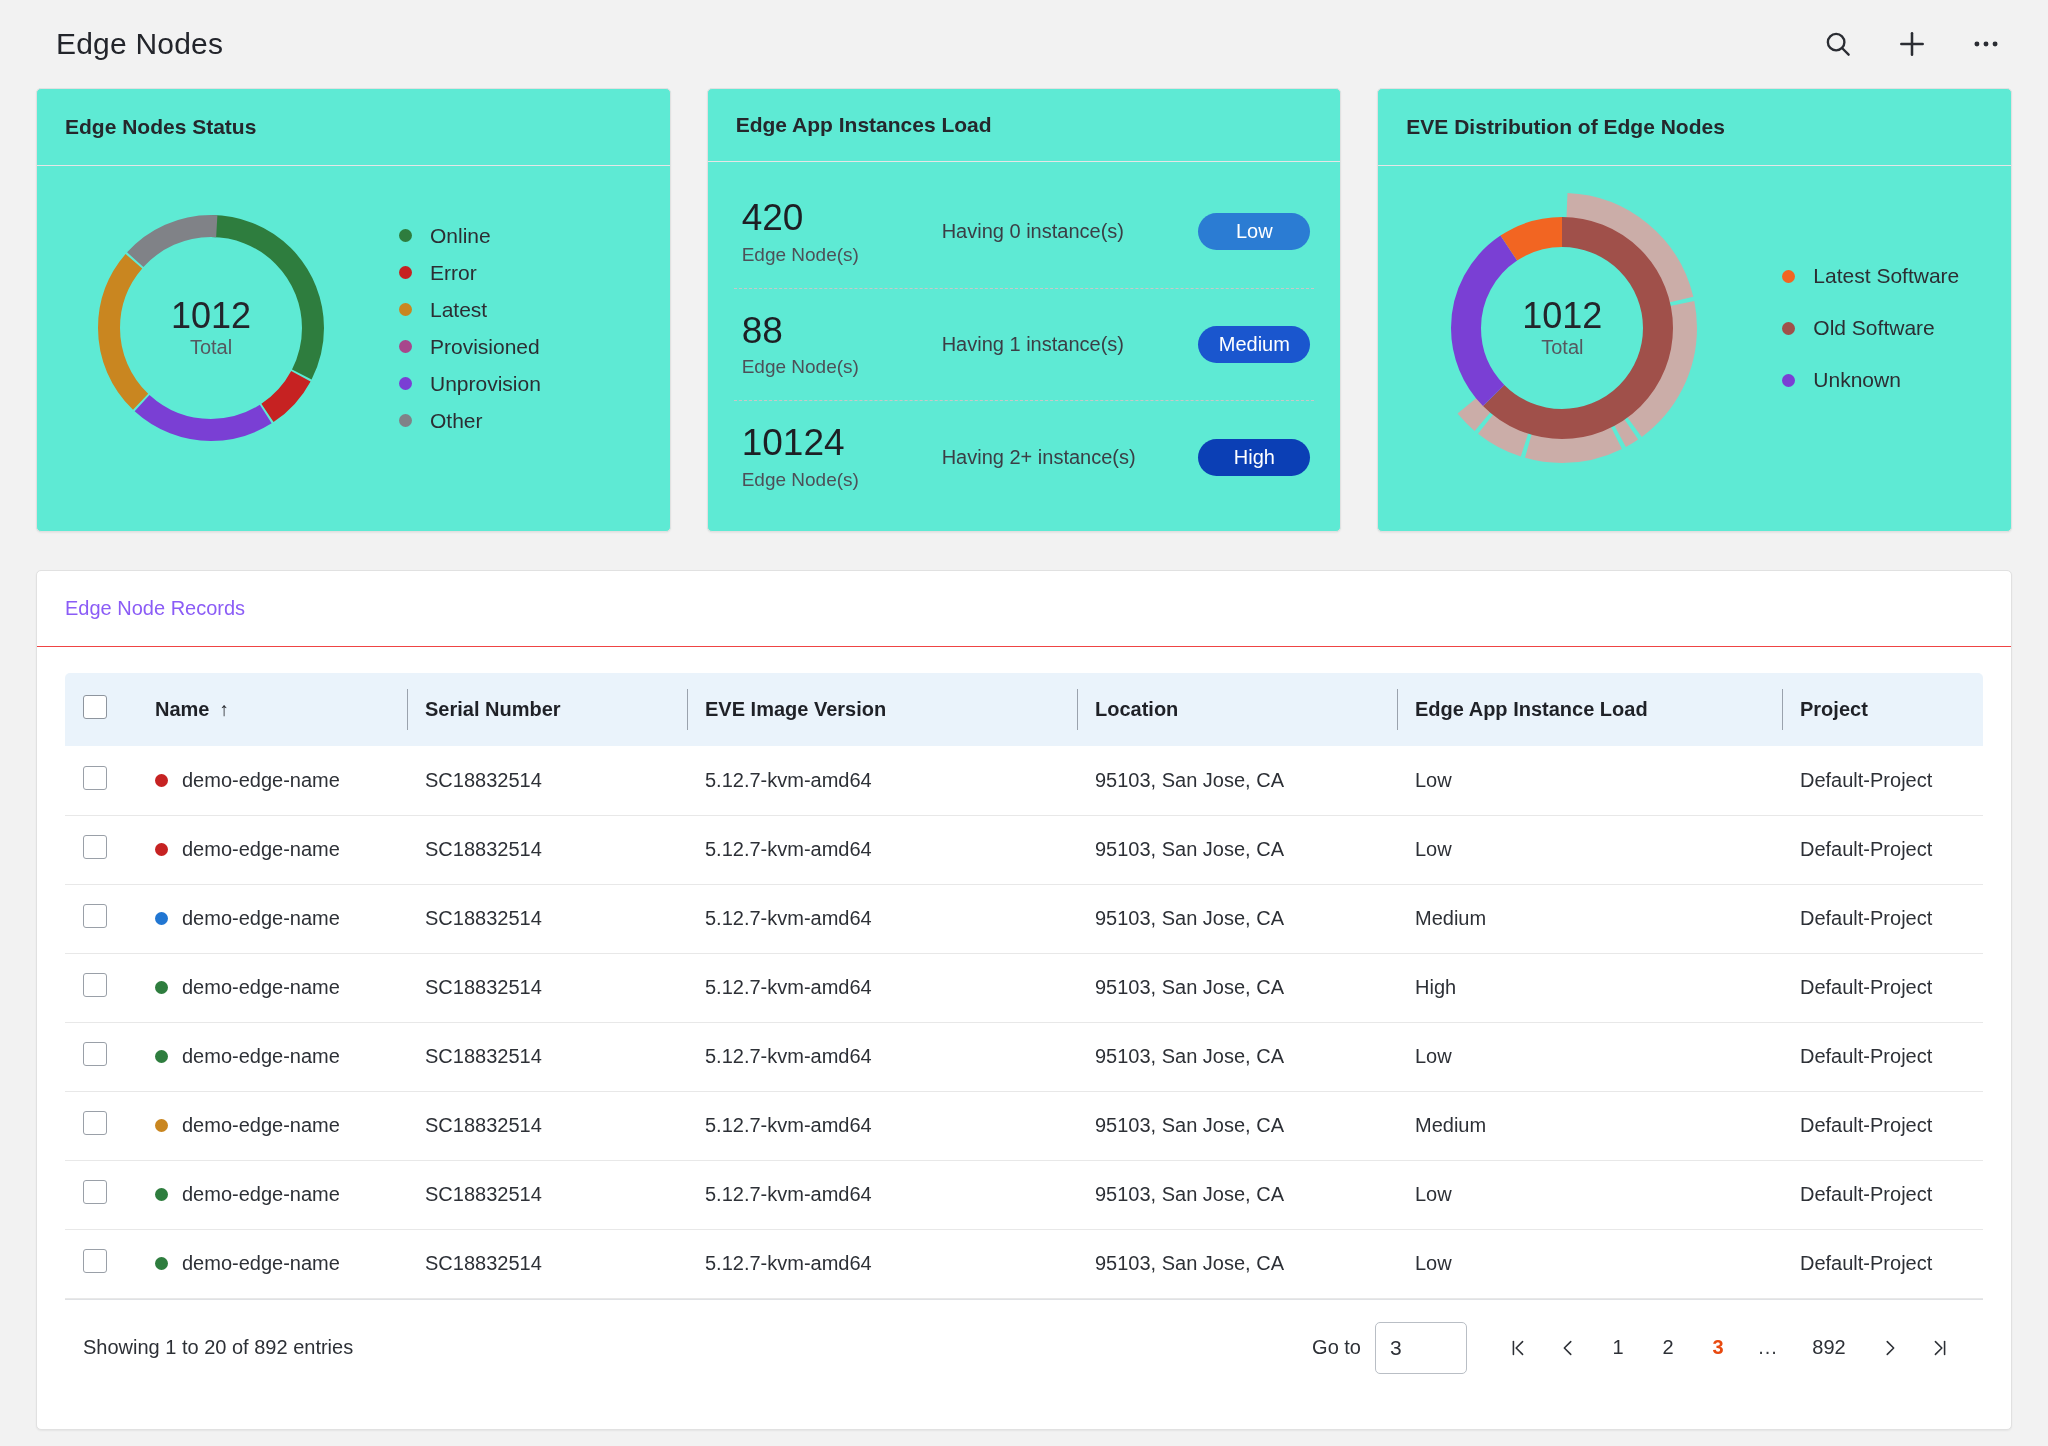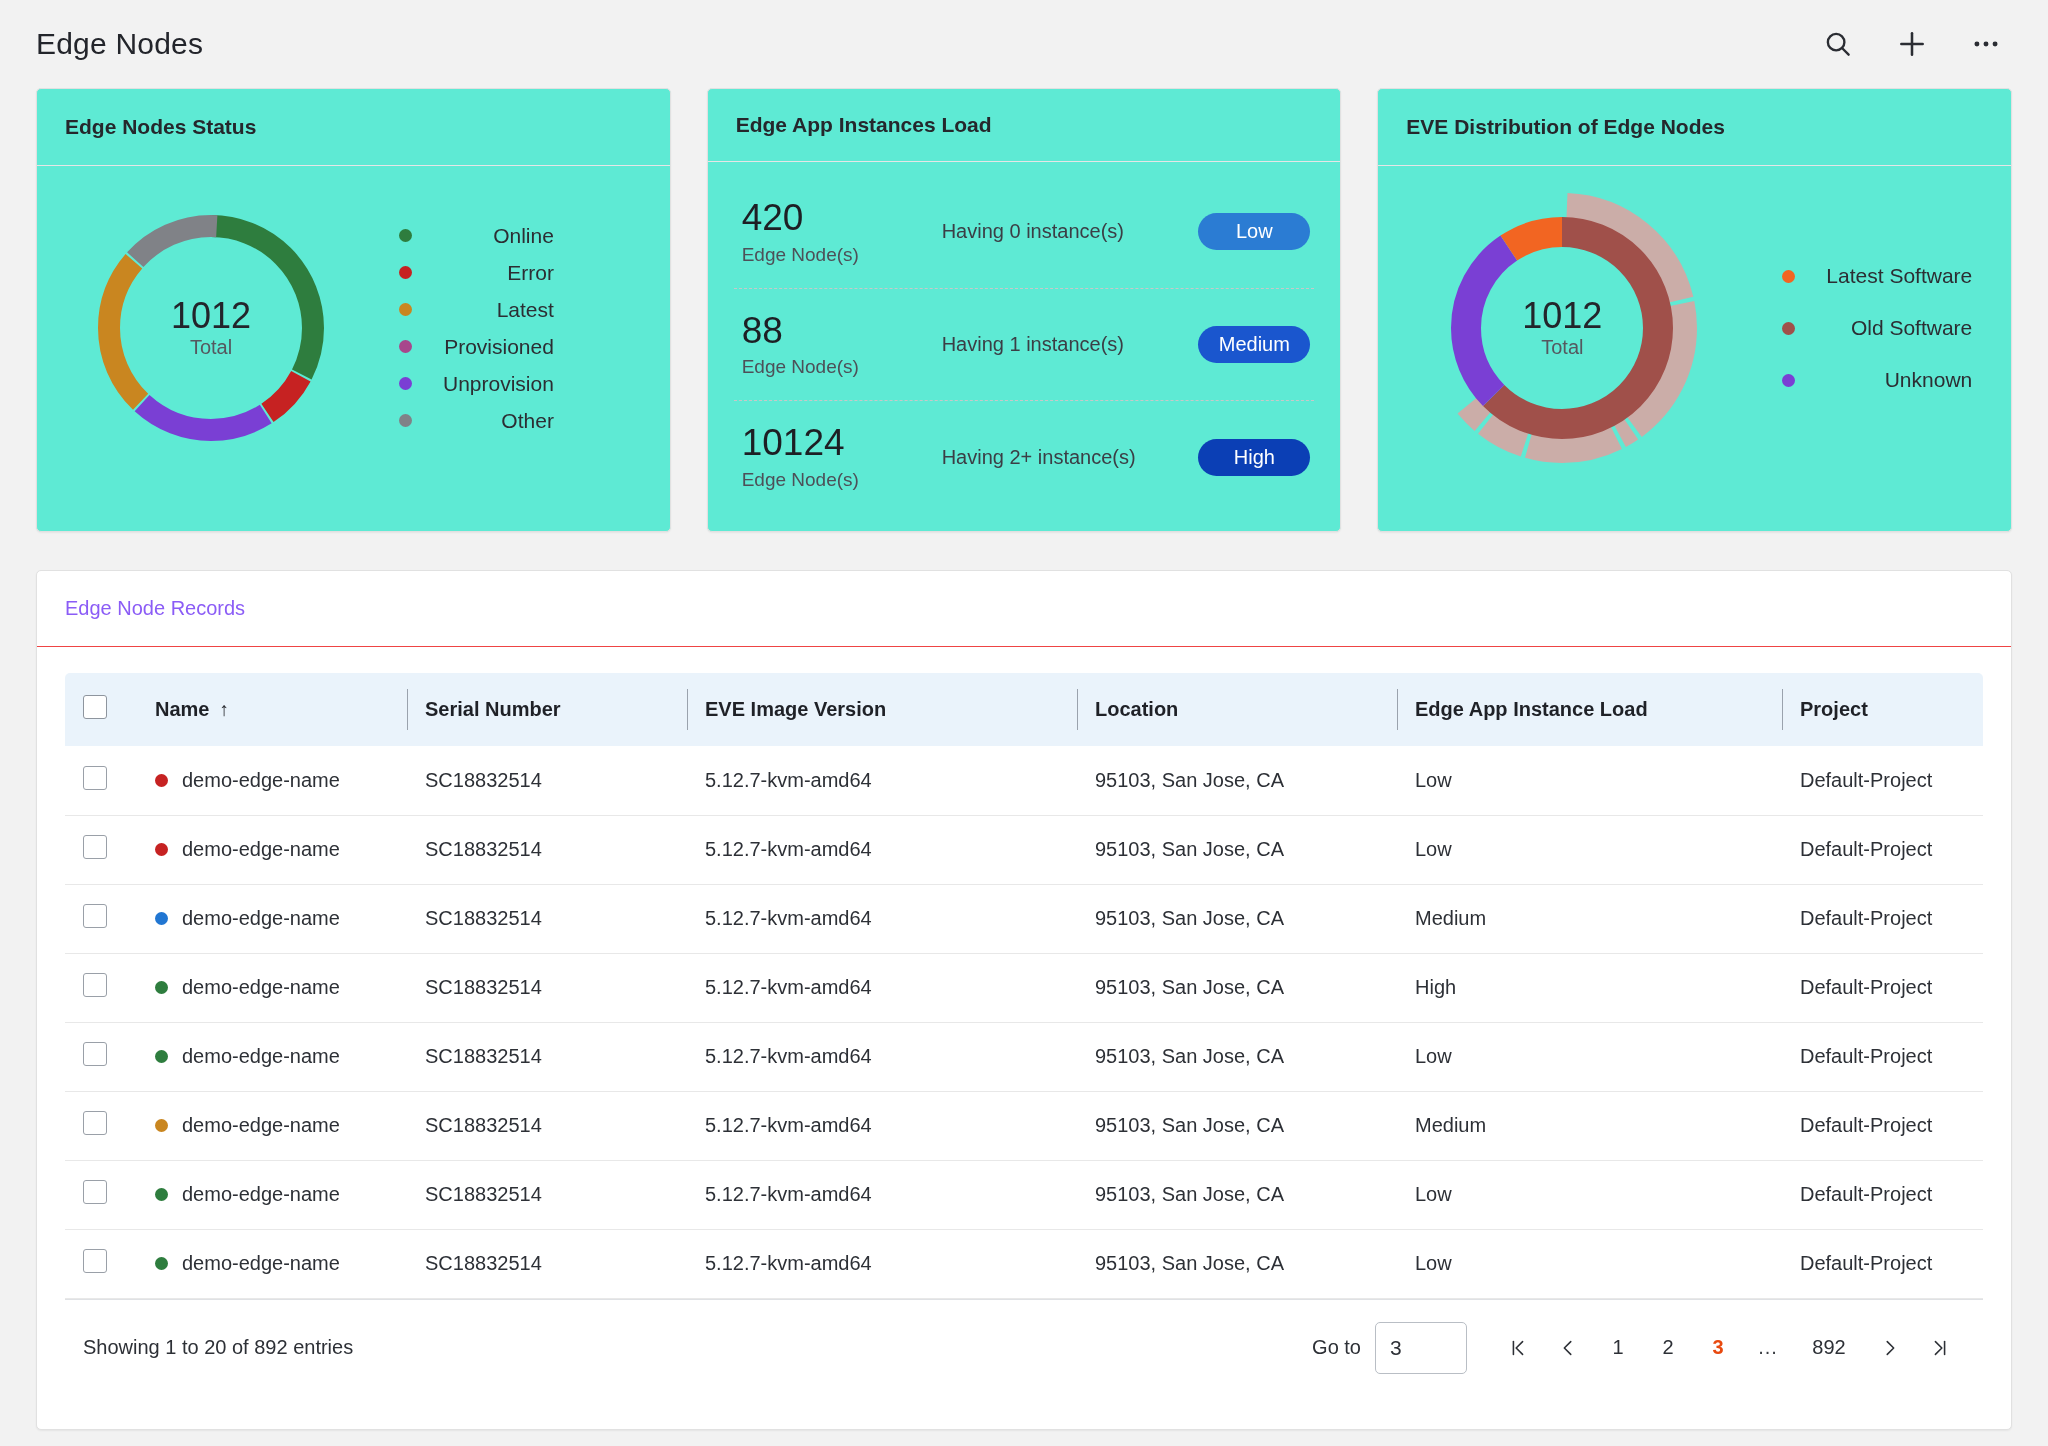--- a/index.html
+++ b/index.html
@@ -7,21 +7,21 @@
     width: 2048px; height: 1446px;
     background: #f2f2f2;
     font-family: "Liberation Sans", sans-serif;
     -webkit-font-smoothing: antialiased;
   }
   .page { width: 2048px; height: 1446px; position: relative; overflow: hidden; background:#f2f2f2; }
 
   
   .topbar {
     height: 88px; display: flex; align-items: center;
-    padding: 0 36px 0 36px; justify-content: space-between;
+    padding: 0 36px 0 36px; justify-content: space-between; margin-left: 20px;
   }
   .page-title { font-size: 30px; font-weight: 400; color: #23252b; letter-spacing: .2px; }
   .top-actions { display: flex; align-items: center; gap: 34px; padding-right: 6px; }
   .icon-btn { width: 40px; height: 40px; display: flex; align-items: center; justify-content: center; cursor: pointer; color: #2b2d33; }
   .icon-btn svg { display: block; }
 
   
   .cards {
     display: flex; gap: 36px; padding: 0 36px;
   }
@@ -41,21 +41,21 @@
   .donut-row { display: flex; align-items: center; gap: 10px; height: 288px; }
   .donut-wrap { position: relative; width: 252px; height: 252px; flex: 0 0 252px; margin-left: 22px; }
   .donut-center {
     position: absolute; inset: 0; display: flex; flex-direction: column;
     align-items: center; justify-content: center; pointer-events: none;
   }
   .donut-total-num { font-size: 36px; color: #23252b; font-weight: 400; line-height: 1.05; }
   .donut-total-lbl { font-size: 20px; color: #55585f; margin-top: 2px; }
 
   .legend { display: flex; flex-direction: column; gap: 13px; padding-left: 52px; }
-  .legend-item { display: flex; align-items: center; gap: 31px; justify-content: space-between; }
+  .legend-item { display: flex; align-items: center; gap: 18px; }
   .legend-dot { width: 13px; height: 13px; border-radius: 50%; flex: 0 0 13px; }
   .legend-label { font-size: 21px; color: #2c2e33; }
 
   
   .load-list { padding: 4px 0 0; }
   .load-row {
     display: flex; align-items: center; padding: 22px 4px 22px 8px; min-height: 104px;
   }
   .load-row + .load-row { border-top: 1px dashed #c8c8c8; }
   .load-num-col { width: 196px; flex: 0 0 196px; }

